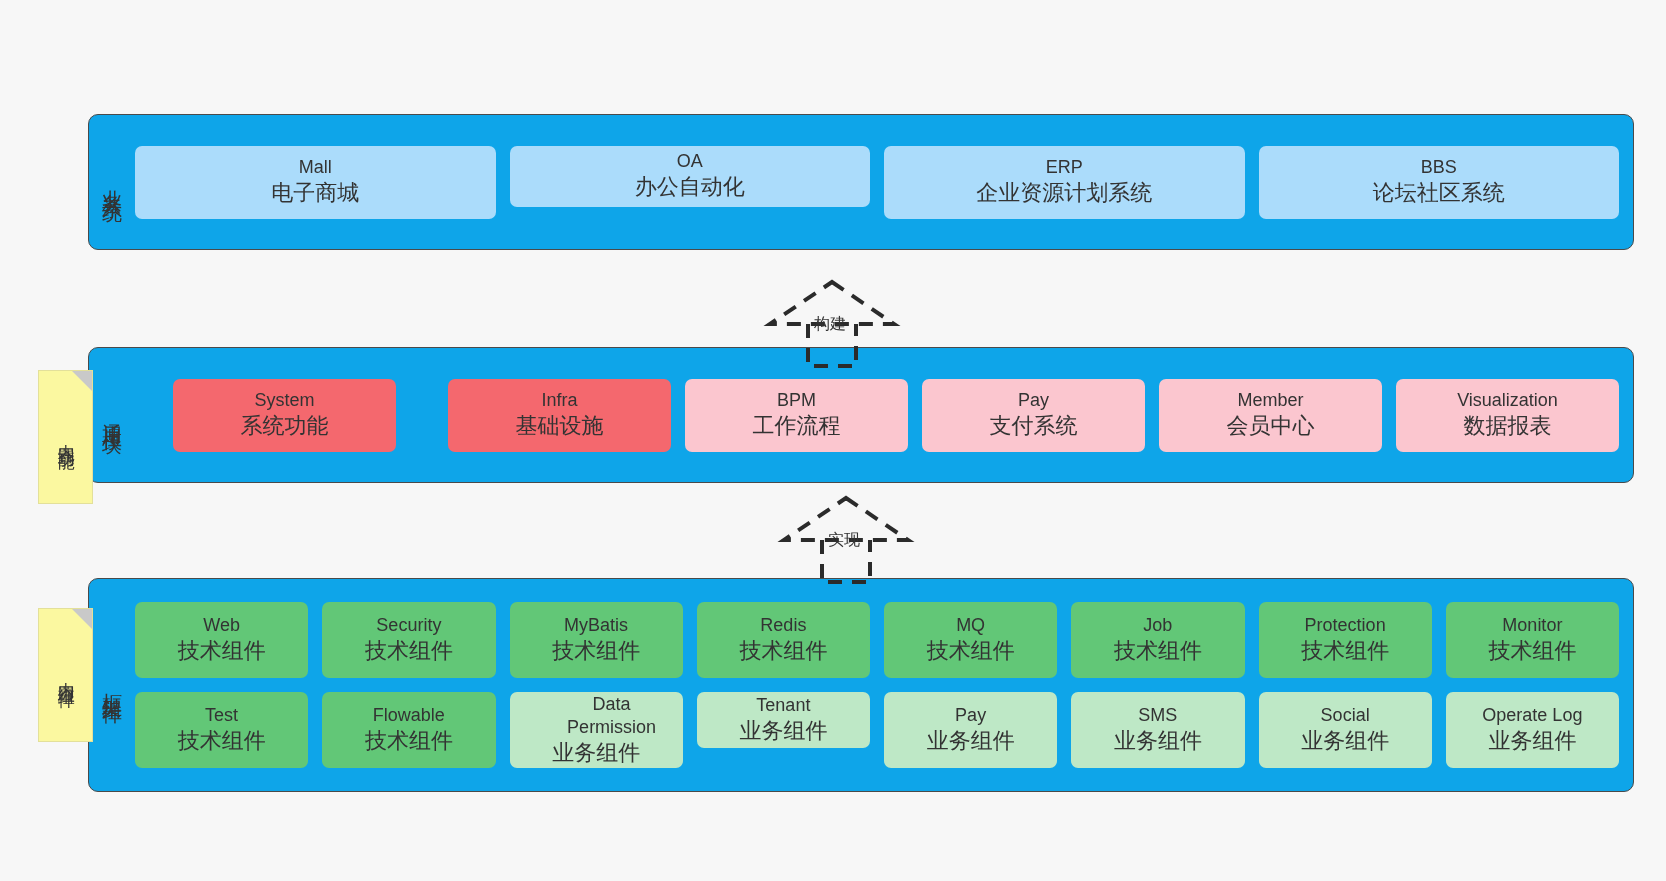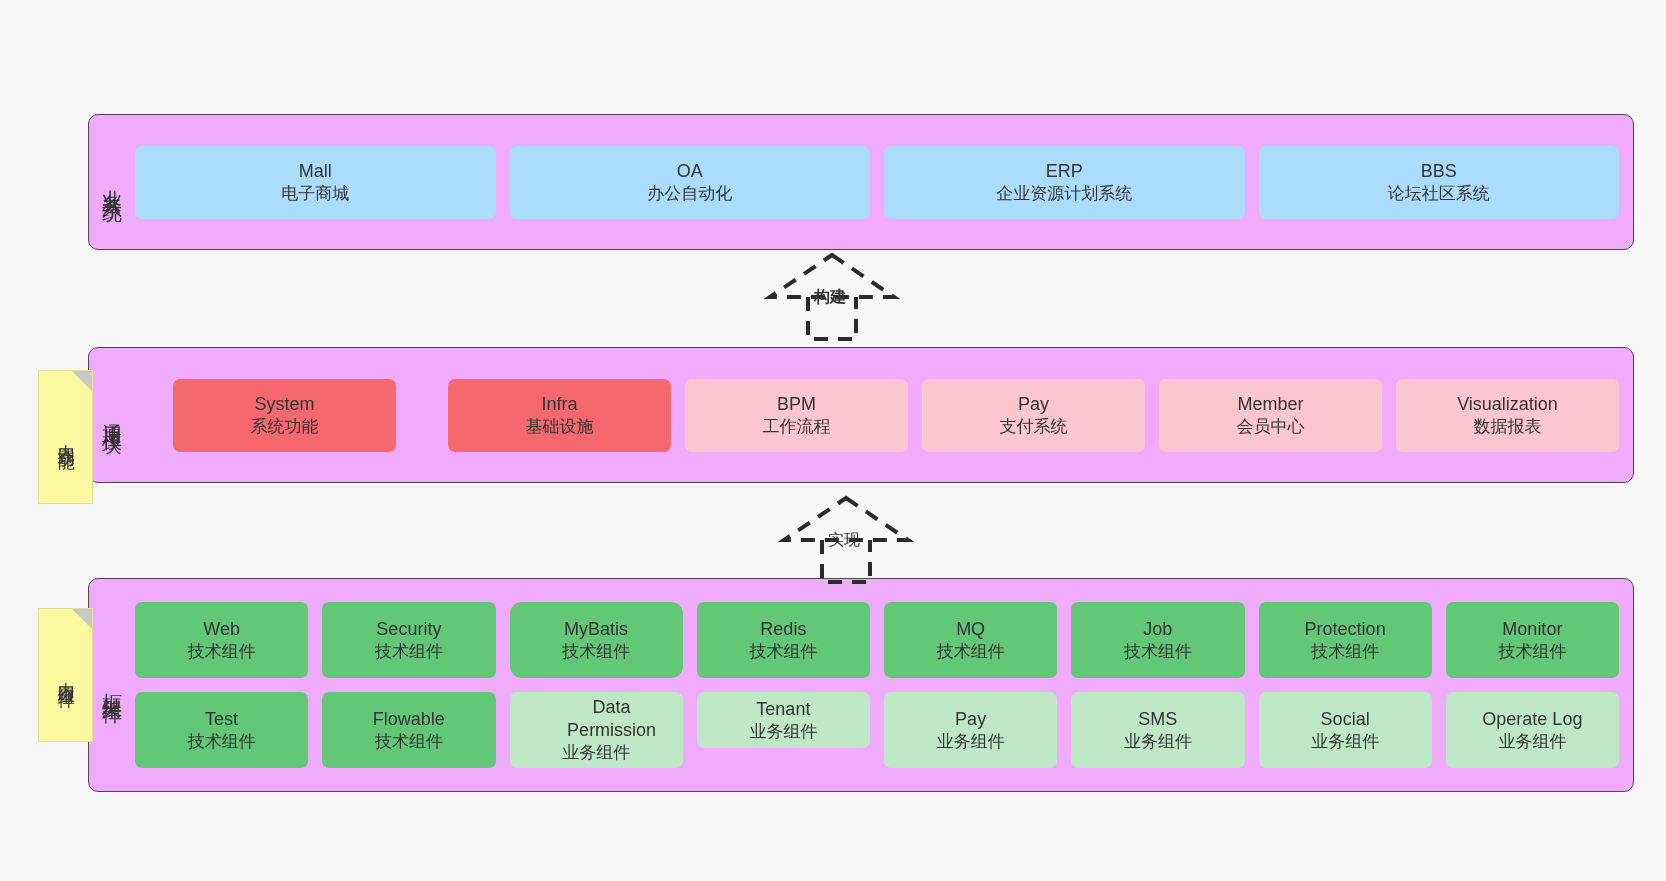--- a/index.html
+++ b/index.html
@@ -19,21 +19,21 @@
   #canvas {
     position: absolute;
     left: 0; top: 0;
     width: 1666px;
     height: 881px;
   }
 
   
   .band {
     position: absolute;
-    background: #f0abfc;
+    background: #0ea5e9;
     border: 1.6px solid #4a4a4a;
     border-radius: 10px;
     box-sizing: border-box;
     display: flex;
     flex-direction: row;
     align-items: stretch;
   }
 
   
   .band-label {
@@ -76,21 +76,21 @@
     text-align: center;
     line-height: 1.28;
     box-sizing: border-box;
     padding: 4px 2px;
   }
   .cell .t-en {
     font-size: 18px;
     color: #333;
   }
   .cell .t-cn {
-    font-size: 17px;
+    font-size: 22px;
     color: #333;
   }
 
   
   .c-blue        { background: #abdcfb; }
   .c-red         { background: #f4686e; margin-left: 38px; }
   .c-pink        { background: #fbc6cf; }
   .c-green       { background: #62c777; }
   .c-lightgreen  { background: #bee8c6; }
 
@@ -141,37 +141,37 @@
 <div id="canvas">
 
   <div class="band" id="band-business" style="left:88px; top:114px; width:1546px; height:136px;">
     <div class="band-label">业务系统</div>
     <div class="band-body">
       <div class="row">
         <div class="cell c-blue" style="height:73px;">
           <span class="t-en">Mall</span>
           <span class="t-cn">电子商城</span>
         </div>
-        <div class="cell c-blue" style="height:73px;">
+        <div class="cell c-blue" style="height:61px;">
           <span class="t-en">OA</span>
           <span class="t-cn">办公自动化</span>
         </div>
         <div class="cell c-blue" style="height:73px;">
           <span class="t-en">ERP</span>
           <span class="t-cn">企业资源计划系统</span>
         </div>
         <div class="cell c-blue" style="height:73px;">
           <span class="t-en">BBS</span>
           <span class="t-cn">论坛社区系统</span>
         </div>
       </div>
     </div>
   </div>
 
-  <div class="arrow-wrap" style="left:752px; top:249px; width:160px; height:92px;font-weight:bold;">
+  <div class="arrow-wrap" style="left:752px; top:276px; width:160px; height:92px;">
     <svg width="160" height="92" viewBox="0 0 160 92">
 
       <path d="M 80 6 L 142 48 L 18 48 Z" fill="none" stroke="#2b2b2b" stroke-width="4" stroke-dasharray="14 10" stroke-linejoin="miter"></path>
 
       <path d="M 56 48 L 56 90 L 104 90 L 104 48" fill="none" stroke="#2b2b2b" stroke-width="4" stroke-dasharray="14 10"></path>
     </svg>
     <span class="arrow-label" style="left:62px; top:38px;">构建</span>
   </div>
 
   <div class="sticky" style="left:38px; top:370px; width:55px; height:134px;">
@@ -230,21 +230,21 @@
 
       <div class="row">
         <div class="cell c-green" style="height:76px;">
           <span class="t-en">Web</span>
           <span class="t-cn">技术组件</span>
         </div>
         <div class="cell c-green" style="height:76px;">
           <span class="t-en">Security</span>
           <span class="t-cn">技术组件</span>
         </div>
-        <div class="cell c-green" style="height:76px;border-radius:12px;">
+        <div class="cell c-green" style="height:76px;">
           <span class="t-en">MyBatis</span>
           <span class="t-cn">技术组件</span>
         </div>
         <div class="cell c-green" style="height:76px;">
           <span class="t-en">Redis</span>
           <span class="t-cn">技术组件</span>
         </div>
         <div class="cell c-green" style="height:76px;">
           <span class="t-en">MQ</span>
           <span class="t-cn">技术组件</span>

